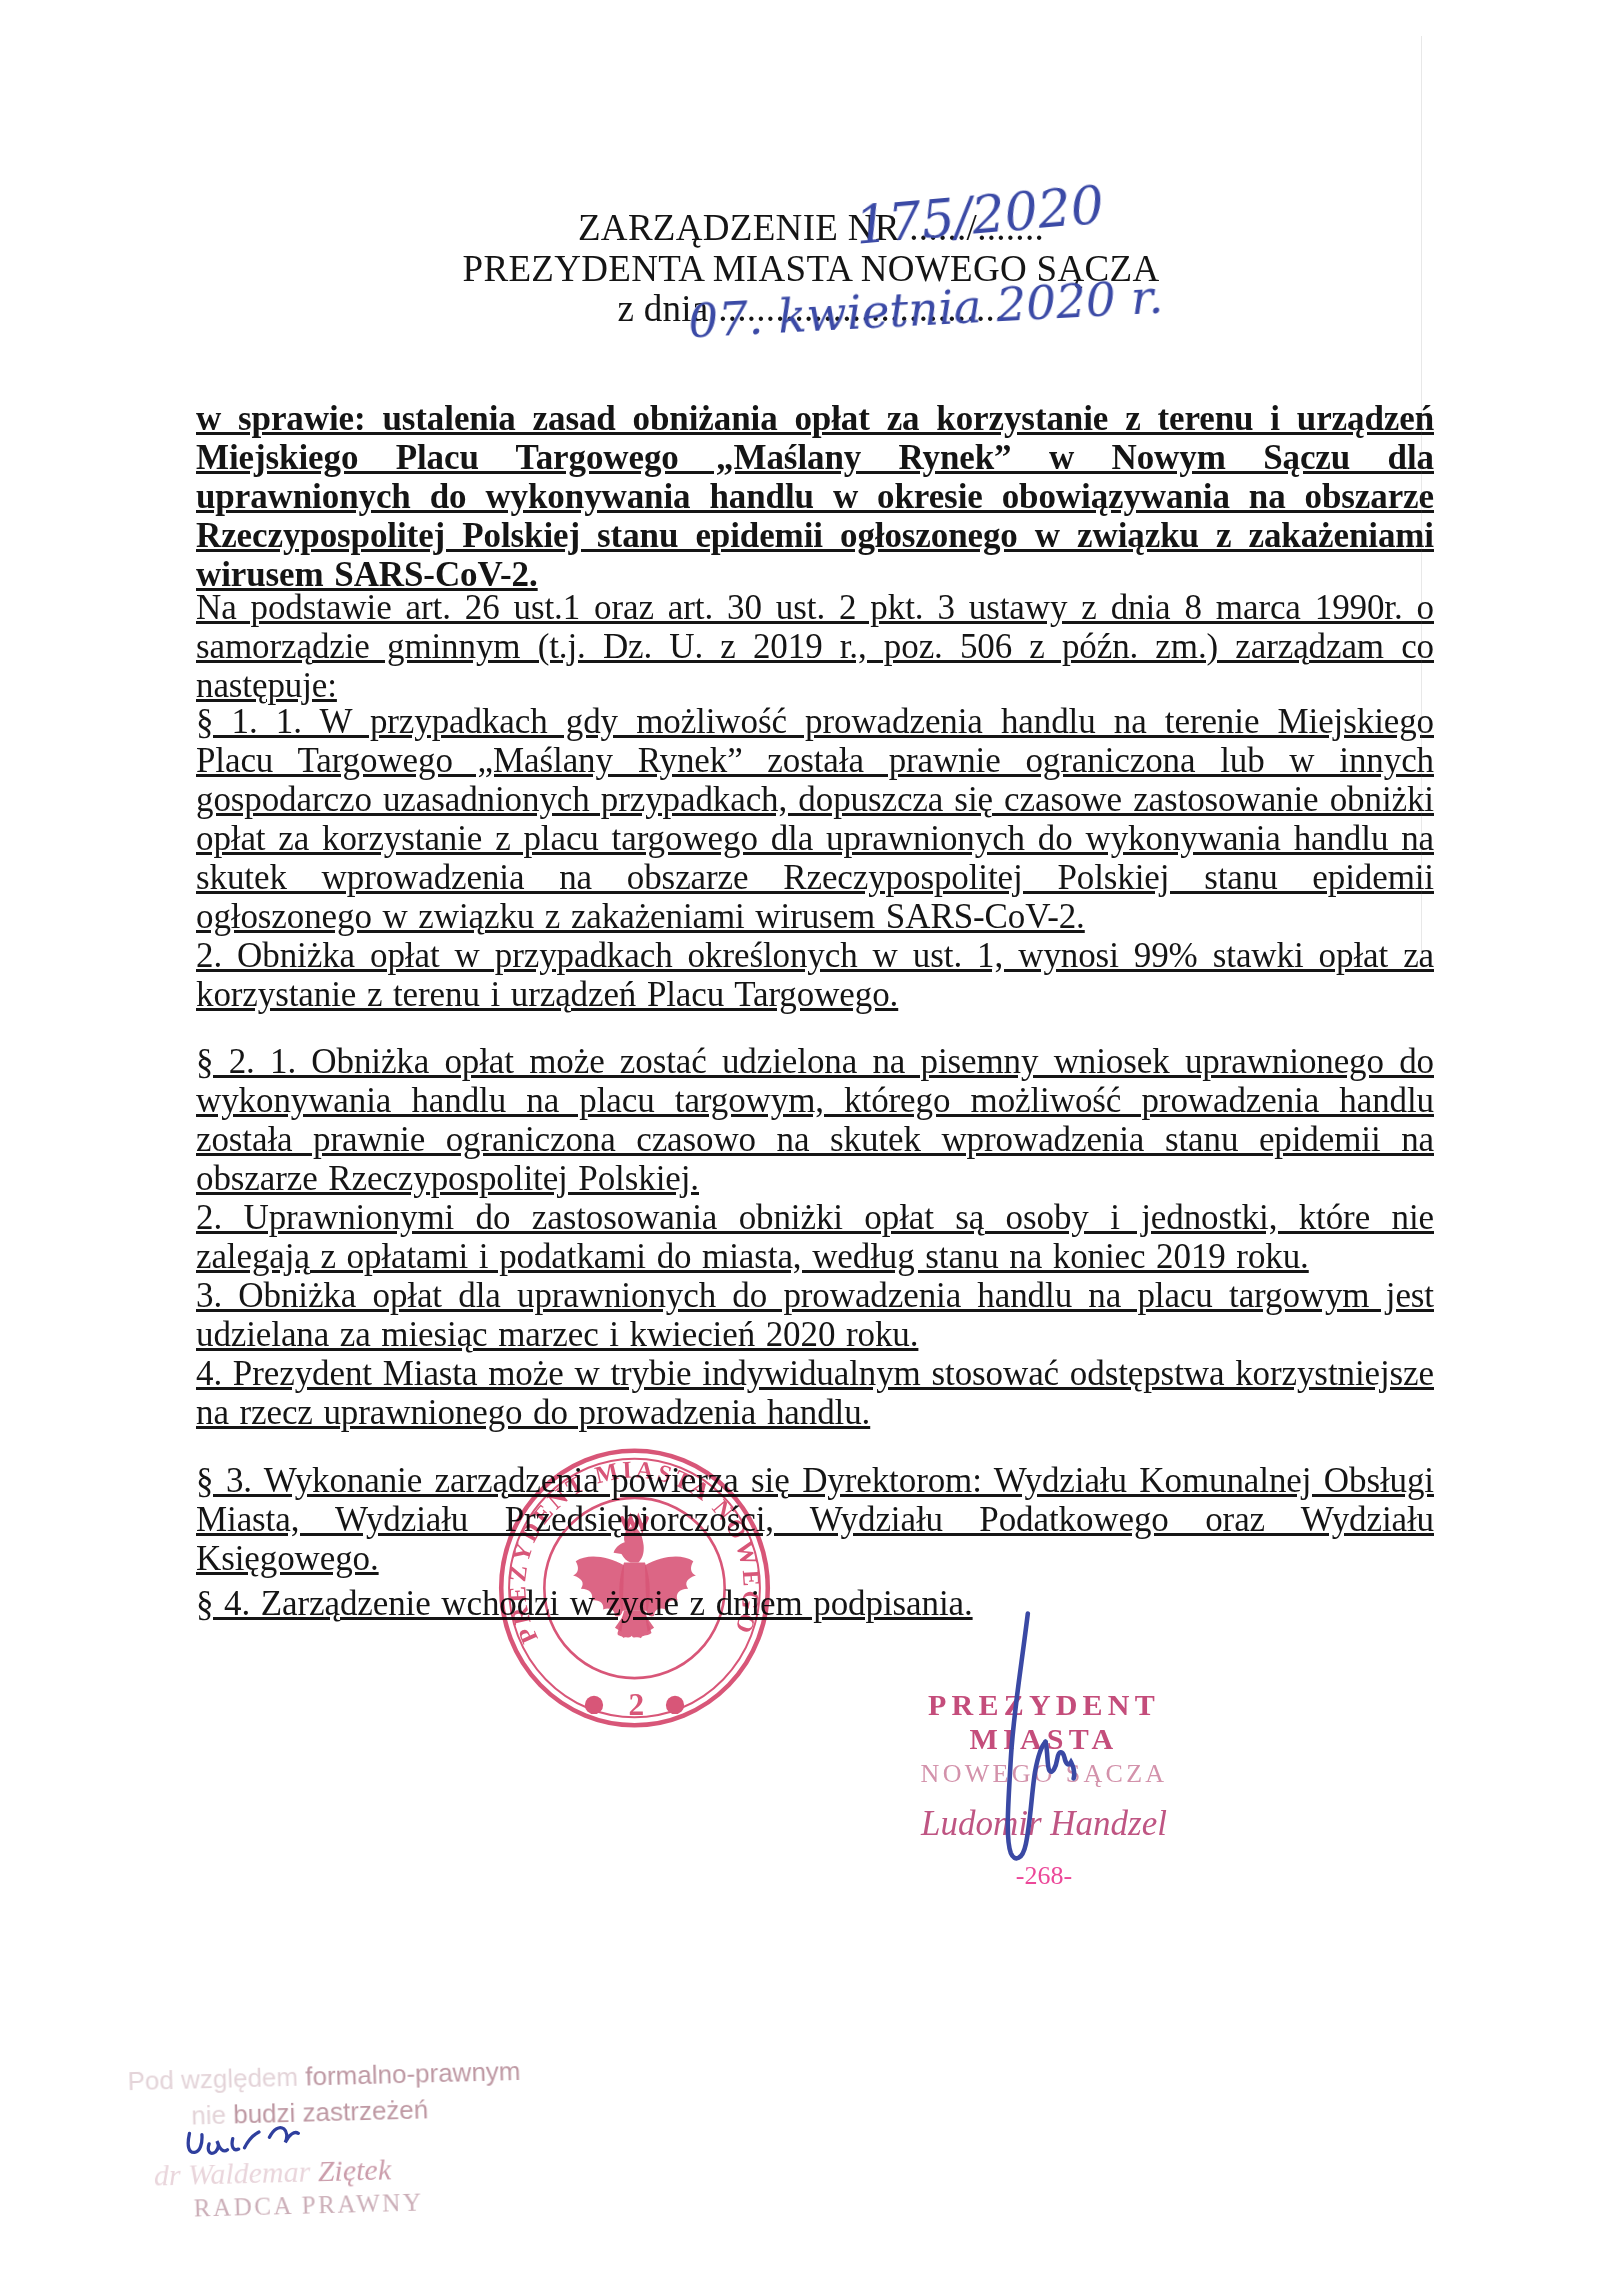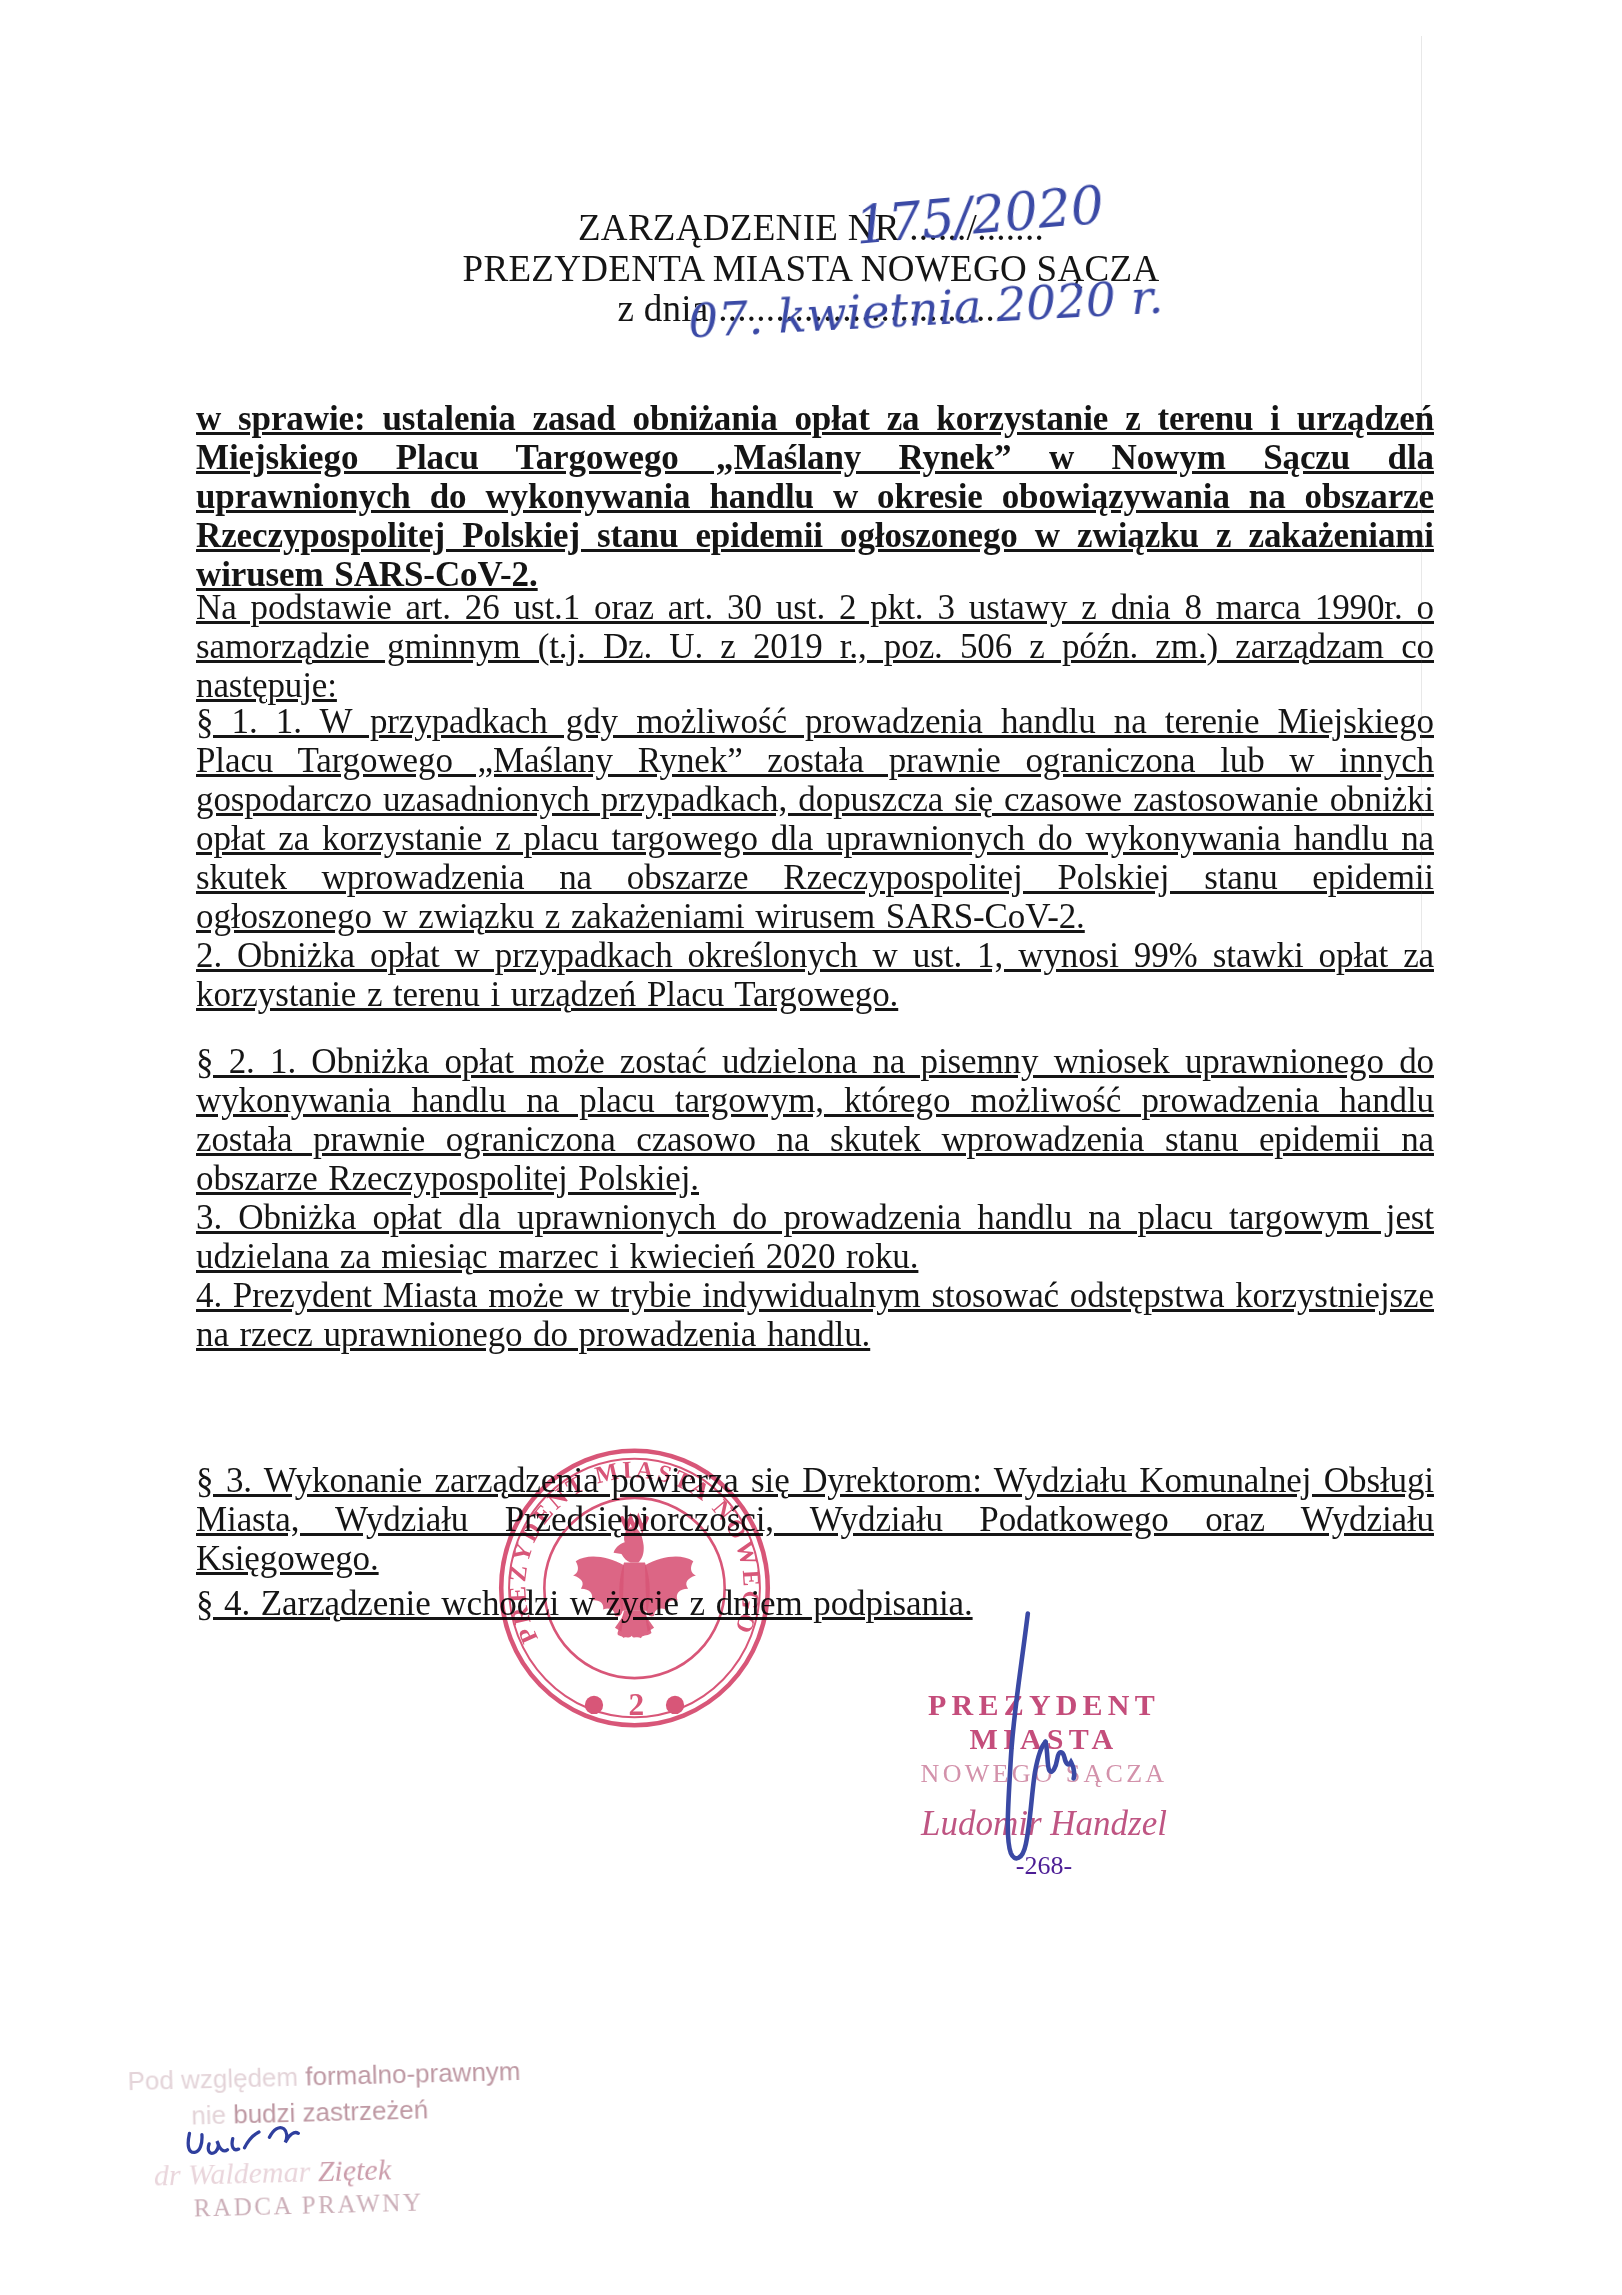--- a/index.html
+++ b/index.html
@@ -32,21 +32,21 @@
   .b-s4{top:1584px;}
   
   .seal{position:absolute;left:496px;top:1446px;width:277px;height:284px;
     mix-blend-mode:multiply;opacity:.92;}
   
   .sigstamp{position:absolute;left:887px;top:1688px;width:314px;
     text-align:center;filter:blur(0.4px);mix-blend-mode:multiply;}
   .sig-l1{font-size:30px;font-weight:bold;letter-spacing:5.2px;color:#c44d7b;}
   .sig-l2{font-size:26px;letter-spacing:3.3px;color:#d392ab;margin-top:2.6px;}
   .sig-name{font-size:35px;font-style:italic;color:#bf5583;margin-top:15.7px;}
-  .sig-num{font-size:26px;color:#4c1d95;margin-top:7px;}
+  .sig-num{font-size:26px;color:#ec4899;margin-top:17px;}
   .signature-svg{position:absolute;left:982px;top:1595px;width:144px;height:380px;}
   
   .legalnote{position:absolute;left:124px;top:2061px;width:406px;
     transform:rotate(-1.5deg);filter:blur(0.5px);}
   .ln-l1{font-family:"Liberation Sans",sans-serif;font-size:26px;color:#9b6272;margin-left:5.2px;}
   .ln-l2{font-family:"Liberation Sans",sans-serif;font-size:26px;color:#9b6272;margin-left:68px;margin-top:5.2px;}
   .ln-name{font-size:30px;font-style:italic;color:#b0697f;margin-left:29px;margin-top:26px;}
   .ln-title{font-size:25px;letter-spacing:2.6px;color:#a06b7c;opacity:.55;margin-left:68px;margin-top:2.6px;}
   .faded{opacity:.28;}
   .semi{opacity:.65;}
@@ -80,20 +80,21 @@
     <p>Na podstawie art. 26 ust.1 oraz art. 30 ust. 2 pkt. 3 ustawy z dnia 8 marca 1990r. o samorządzie gminnym (t.j. Dz. U. z 2019 r., poz. 506 z późn. zm.) zarządzam co następuje:</p>
   </div>
 
   <div class="block b-s1">
     <p>§ 1. 1. W przypadkach gdy możliwość prowadzenia handlu na terenie Miejskiego Placu Targowego „Maślany Rynek” została prawnie ograniczona lub w innych gospodarczo uzasadnionych przypadkach, dopuszcza się czasowe zastosowanie obniżki opłat za korzystanie z placu targowego dla uprawnionych do wykonywania handlu na skutek wprowadzenia na obszarze Rzeczypospolitej Polskiej stanu epidemii ogłoszonego w związku z zakażeniami wirusem SARS-CoV-2.</p>
     <p>2. Obniżka opłat w przypadkach określonych w ust. 1, wynosi 99% stawki opłat za korzystanie z terenu i urządzeń Placu Targowego.</p>
   </div>
 
   <div class="block b-s2">
     <p>§ 2. 1. Obniżka opłat może zostać udzielona na pisemny wniosek uprawnionego do wykonywania handlu na placu targowym, którego możliwość prowadzenia handlu została prawnie ograniczona czasowo na skutek wprowadzenia stanu epidemii na obszarze Rzeczypospolitej Polskiej.</p>
+    <p>2. Uprawnionymi do zastosowania obniżki opłat są osoby i jednostki, które nie zalegają z opłatami i podatkami do miasta, według stanu na koniec 2019 roku.</p>
     <p>3. Obniżka opłat dla uprawnionych do prowadzenia handlu na placu targowym jest udzielana za miesiąc marzec i kwiecień 2020 roku.</p>
     <p>4. Prezydent Miasta może w trybie indywidualnym stosować odstępstwa korzystniejsze na rzecz uprawnionego do prowadzenia handlu.</p>
   </div>
 
   <div class="block b-s3">
     <p>§ 3. Wykonanie zarządzenia powierza się Dyrektorom: Wydziału Komunalnej Obsługi Miasta, Wydziału Przedsiębiorczości, Wydziału Podatkowego oraz Wydziału Księgowego.</p>
   </div>
 
   <div class="block b-s4">
     <p>§ 4. Zarządzenie wchodzi w życie z dniem podpisania.</p>

